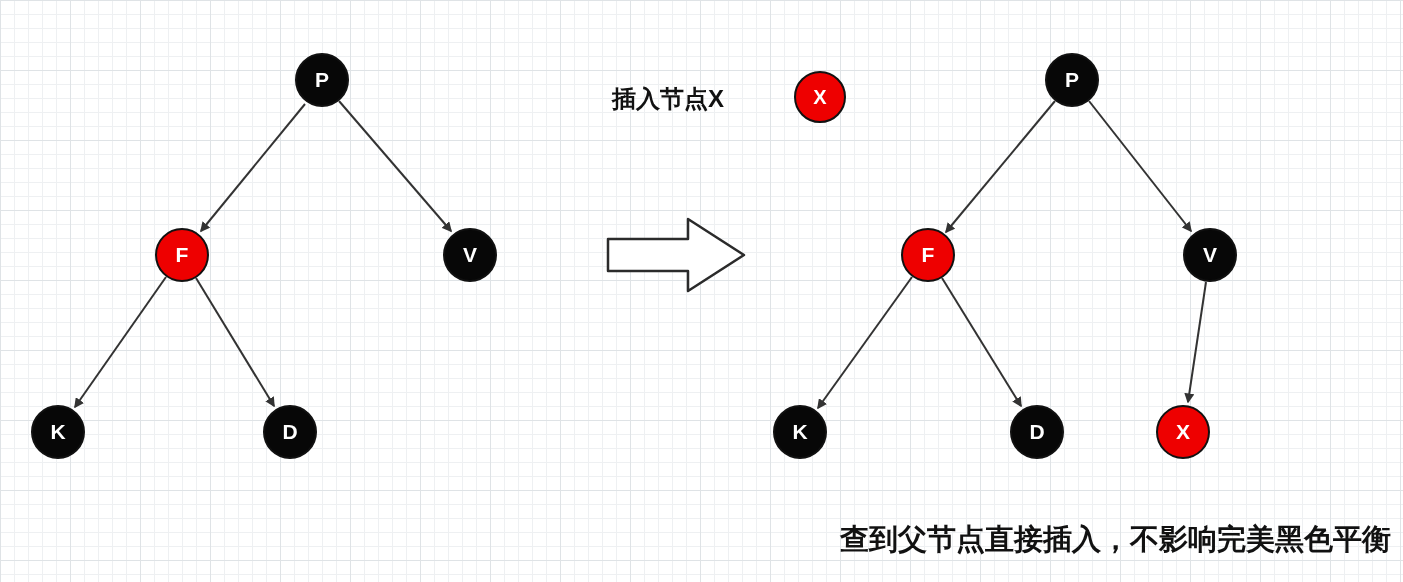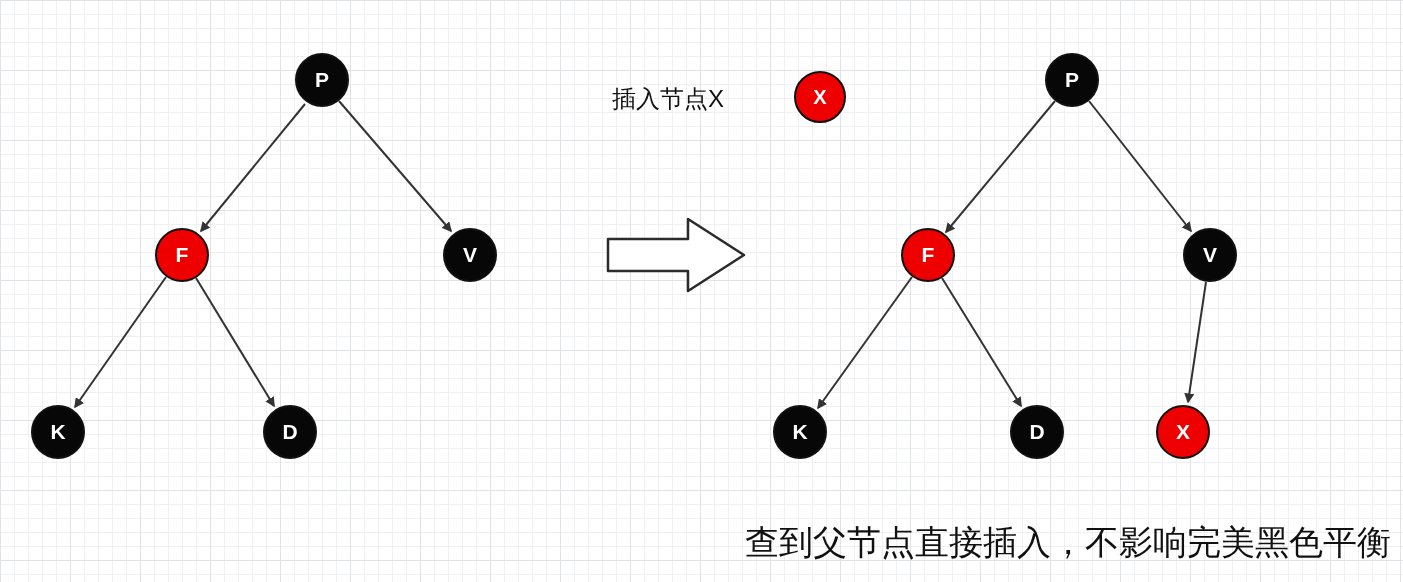--- a/index.html
+++ b/index.html
@@ -44,32 +44,32 @@
   .node.black { background: #070707; }
   .node.red   { background: #ee0000; }
   .node-small {
     width: 52px;
     height: 52px;
     font-size: 20px;
   }
   .label {
     position: absolute;
     color: #111111;
-    font-weight: normal;
+    font-weight: bold;
     white-space: nowrap;
   }
   .insert-label {
     left: 612px;
     top: 83px;
     font-size: 24px;
   }
   .caption {
     right: 12px;
     top: 520px;
-    font-size: 34px;
+    font-size: 29px;
     text-align: right;
   }
 </style>
 </head>
 <body>
 
 <div class="canvas">
 
   <svg class="layer" viewBox="0 0 1403 582">
     <defs>

